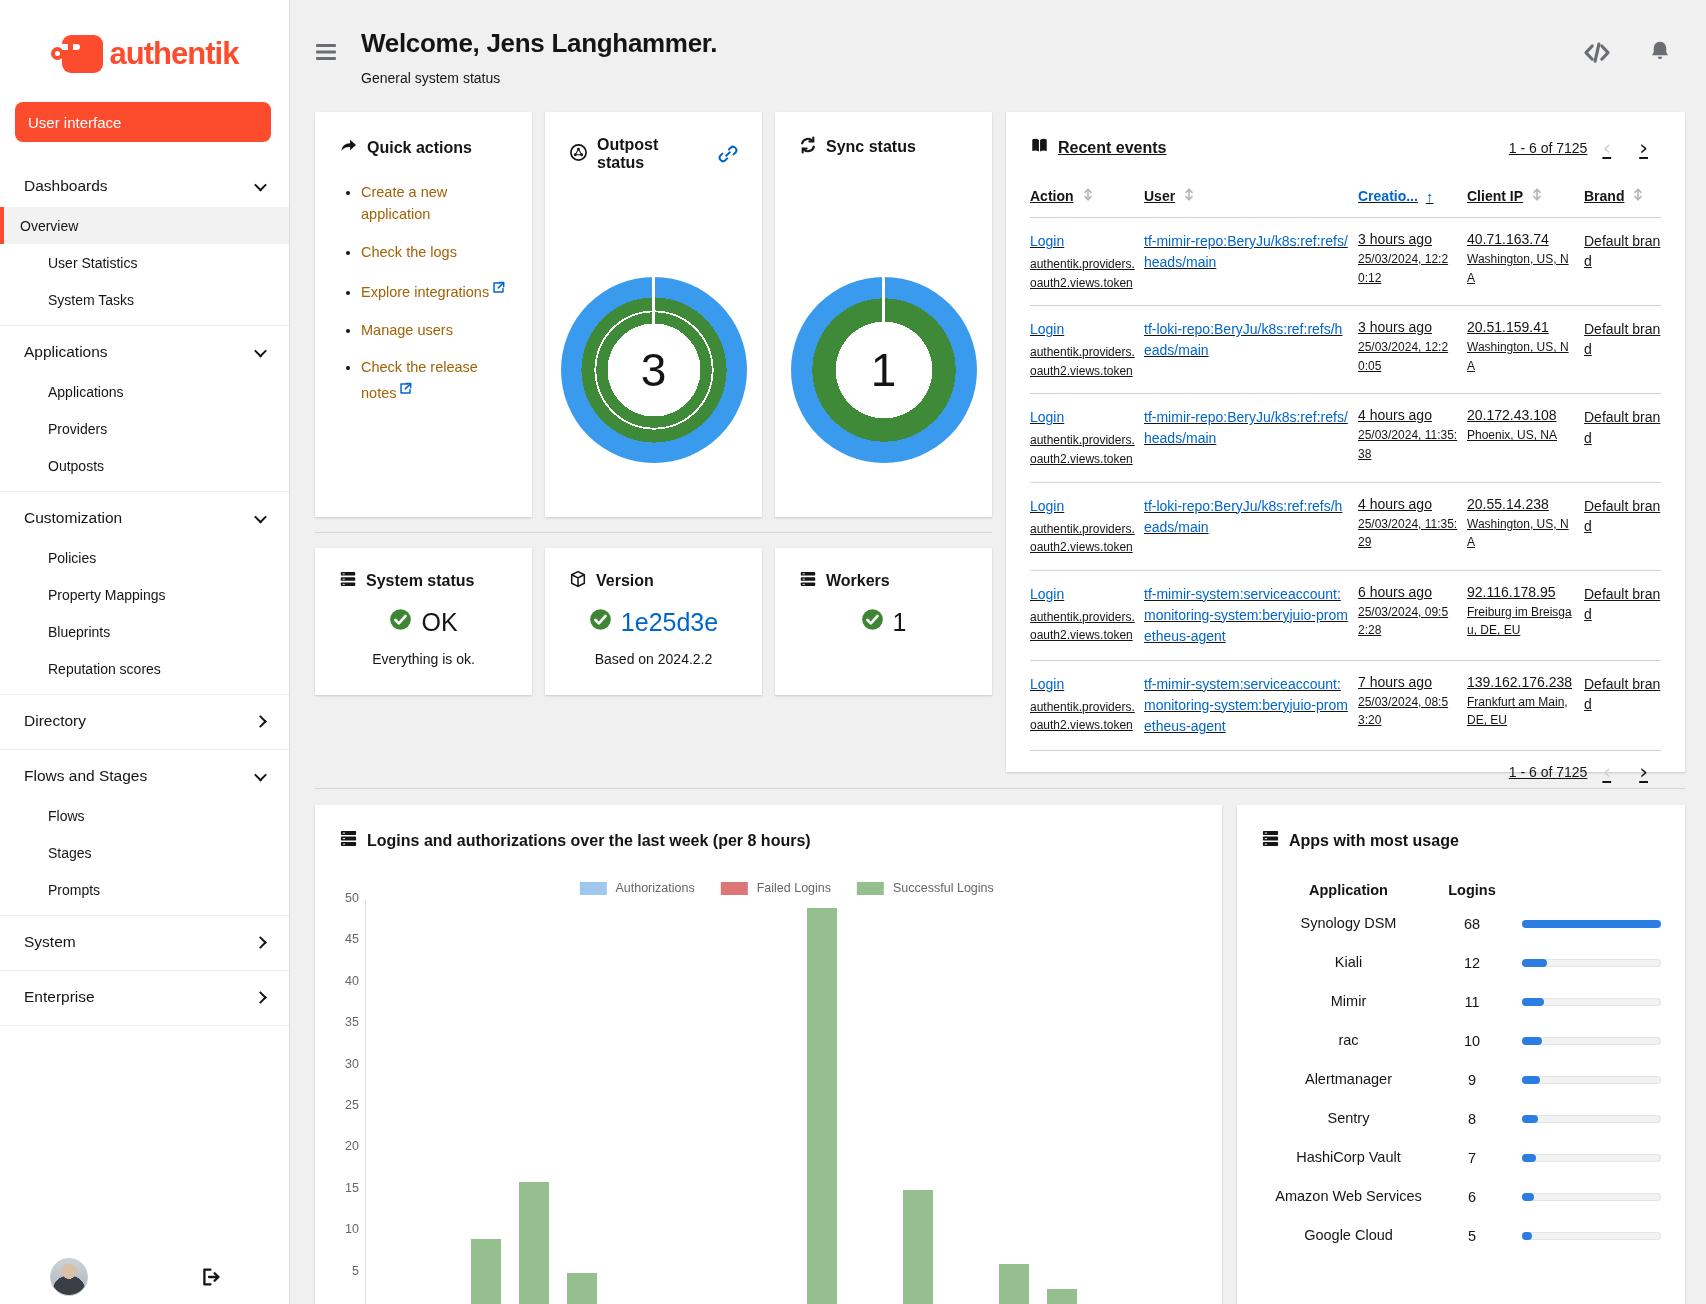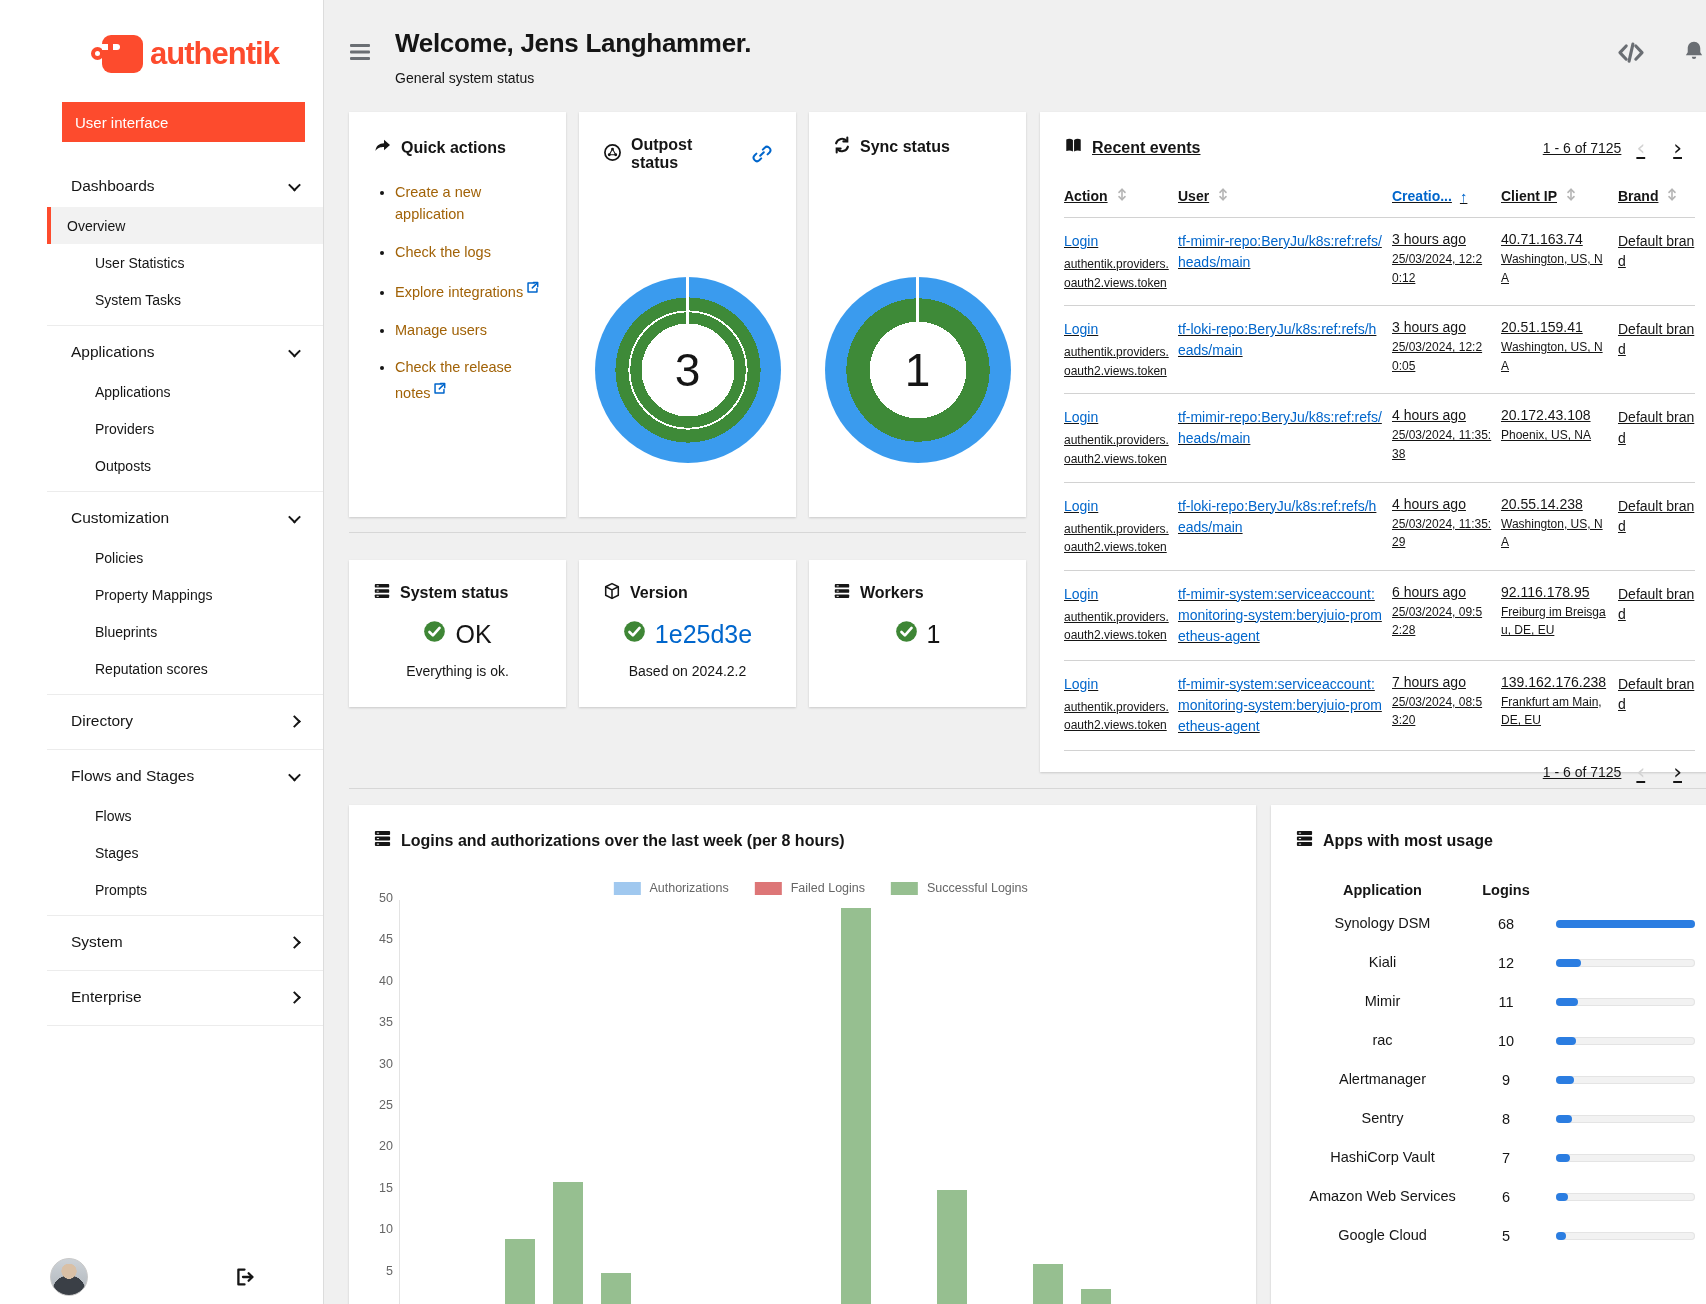--- a/index.html
+++ b/index.html
@@ -1,29 +1,29 @@
 <!DOCTYPE html>
 <html><head>
 <meta charset="utf-8">
 <style>
   * { margin:0; padding:0; box-sizing:border-box; }
   html,body { width:1706px; height:1304px; overflow:hidden; }
   body { font-family:"Liberation Sans","DejaVu Sans",sans-serif; color:#151515; background:#f0f0f0; }
   #app { width:1706px; height:1304px; display:flex; }
 
   
-  .sidebar { width:324px; height:100%; background:#fff; border-right:1px solid #dcdcdc; position:relative; flex:none;padding-left:47px; }
+  .sidebar { width:290px; height:100%; background:#fff; border-right:1px solid #dcdcdc; position:relative; flex:none; }
   .logo { height:60px; margin:24px auto 18px; display:flex; align-items:center; justify-content:center; gap:7px; }
   .logo-mark { position:relative; width:52px; height:38px; }
   .logo-ring { position:absolute; left:0; top:12px; width:13px; height:13px; border:4px solid #fd4b2d; border-radius:50%; }
   .logo-body { position:absolute; left:11px; top:0; width:41px; height:38px; background:#fd4b2d; border-radius:9px; }
   .logo-slot1 { position:absolute; left:11px; top:9px; width:18px; height:6px; background:#fff; border-radius:0 3px 3px 0; }
   .logo-slot2 { position:absolute; left:17px; top:5px; width:5px; height:14px; background:#fd4b2d; }
   .logo-text { color:#fd4b2d; font-size:31px; font-weight:700; letter-spacing:-1px; }
-  .ui-btn { display:flex; align-items:center; margin:0 18px 0 15px; height:40px; background:#fd4b2d; color:#fff; font-size:15px; padding-left:13px; cursor:pointer; }
+  .ui-btn { display:flex; align-items:center; margin:0 18px 0 15px; height:40px; background:#fd4b2d; color:#fff; font-size:15px; padding-left:13px; cursor:pointer;border-radius:8px; }
   nav { margin-top:18px; }
   .section { padding:5px 0 7px; }
   .section + .section { border-top:1px solid #ececec; }
   .section:last-child { border-bottom:1px solid #ececec; }
   .sec-h { height:42px; display:flex; align-items:center; justify-content:space-between; padding:0 24px; font-size:15.5px; cursor:pointer; }
   .sec-h.hl { background:#ededed; }
   .chev { width:9px; height:9px; border-right:2px solid #151515; border-bottom:2px solid #151515; flex:none; }
   .chev.down { transform:rotate(45deg) translate(-1px,-1px); }
   .chev.right { transform:rotate(-45deg); }
   .item { height:37px; display:flex; align-items:center; padding-left:48px; font-size:14px; cursor:pointer; }
@@ -45,21 +45,21 @@
   .head-icons { margin-left:auto; display:flex; gap:38px; margin-top:12px; margin-right:14px; color:#6a6e73; }
   .head-icons span { cursor:pointer; display:flex; }
 
   .card { background:#fff; box-shadow:0 1px 2px rgba(3,3,3,.16); position:relative; }
   .card-title { display:flex; align-items:center; gap:9px; font-size:16px; font-weight:700; }
   .top-region { display:flex; gap:14px; }
   .left-col { width:677px; flex:none; }
   .row1 { display:flex; gap:13px; }
   .row1 .card { flex:1; height:405px; padding:24px; }
   .sep { border:none; border-top:1px solid #d7d7d7; margin:15px 0 0; }
-  .row2 { display:flex; gap:13px; margin-top:27px; }
+  .row2 { display:flex; gap:13px; margin-top:15px; }
   .row2 .card { flex:1; height:147px; padding:22px 16px; }
   .right-col { flex:1; }
 
   
   .qlist { margin:22px 0 0 22px; }
   .qlist li { margin-bottom:15px; font-size:14.5px; }
   .qlist a { color:#a16207; text-decoration:none; line-height:1.55; cursor:pointer; }
   .ext-ico { margin-left:3px; vertical-align:3px; }
 
   

